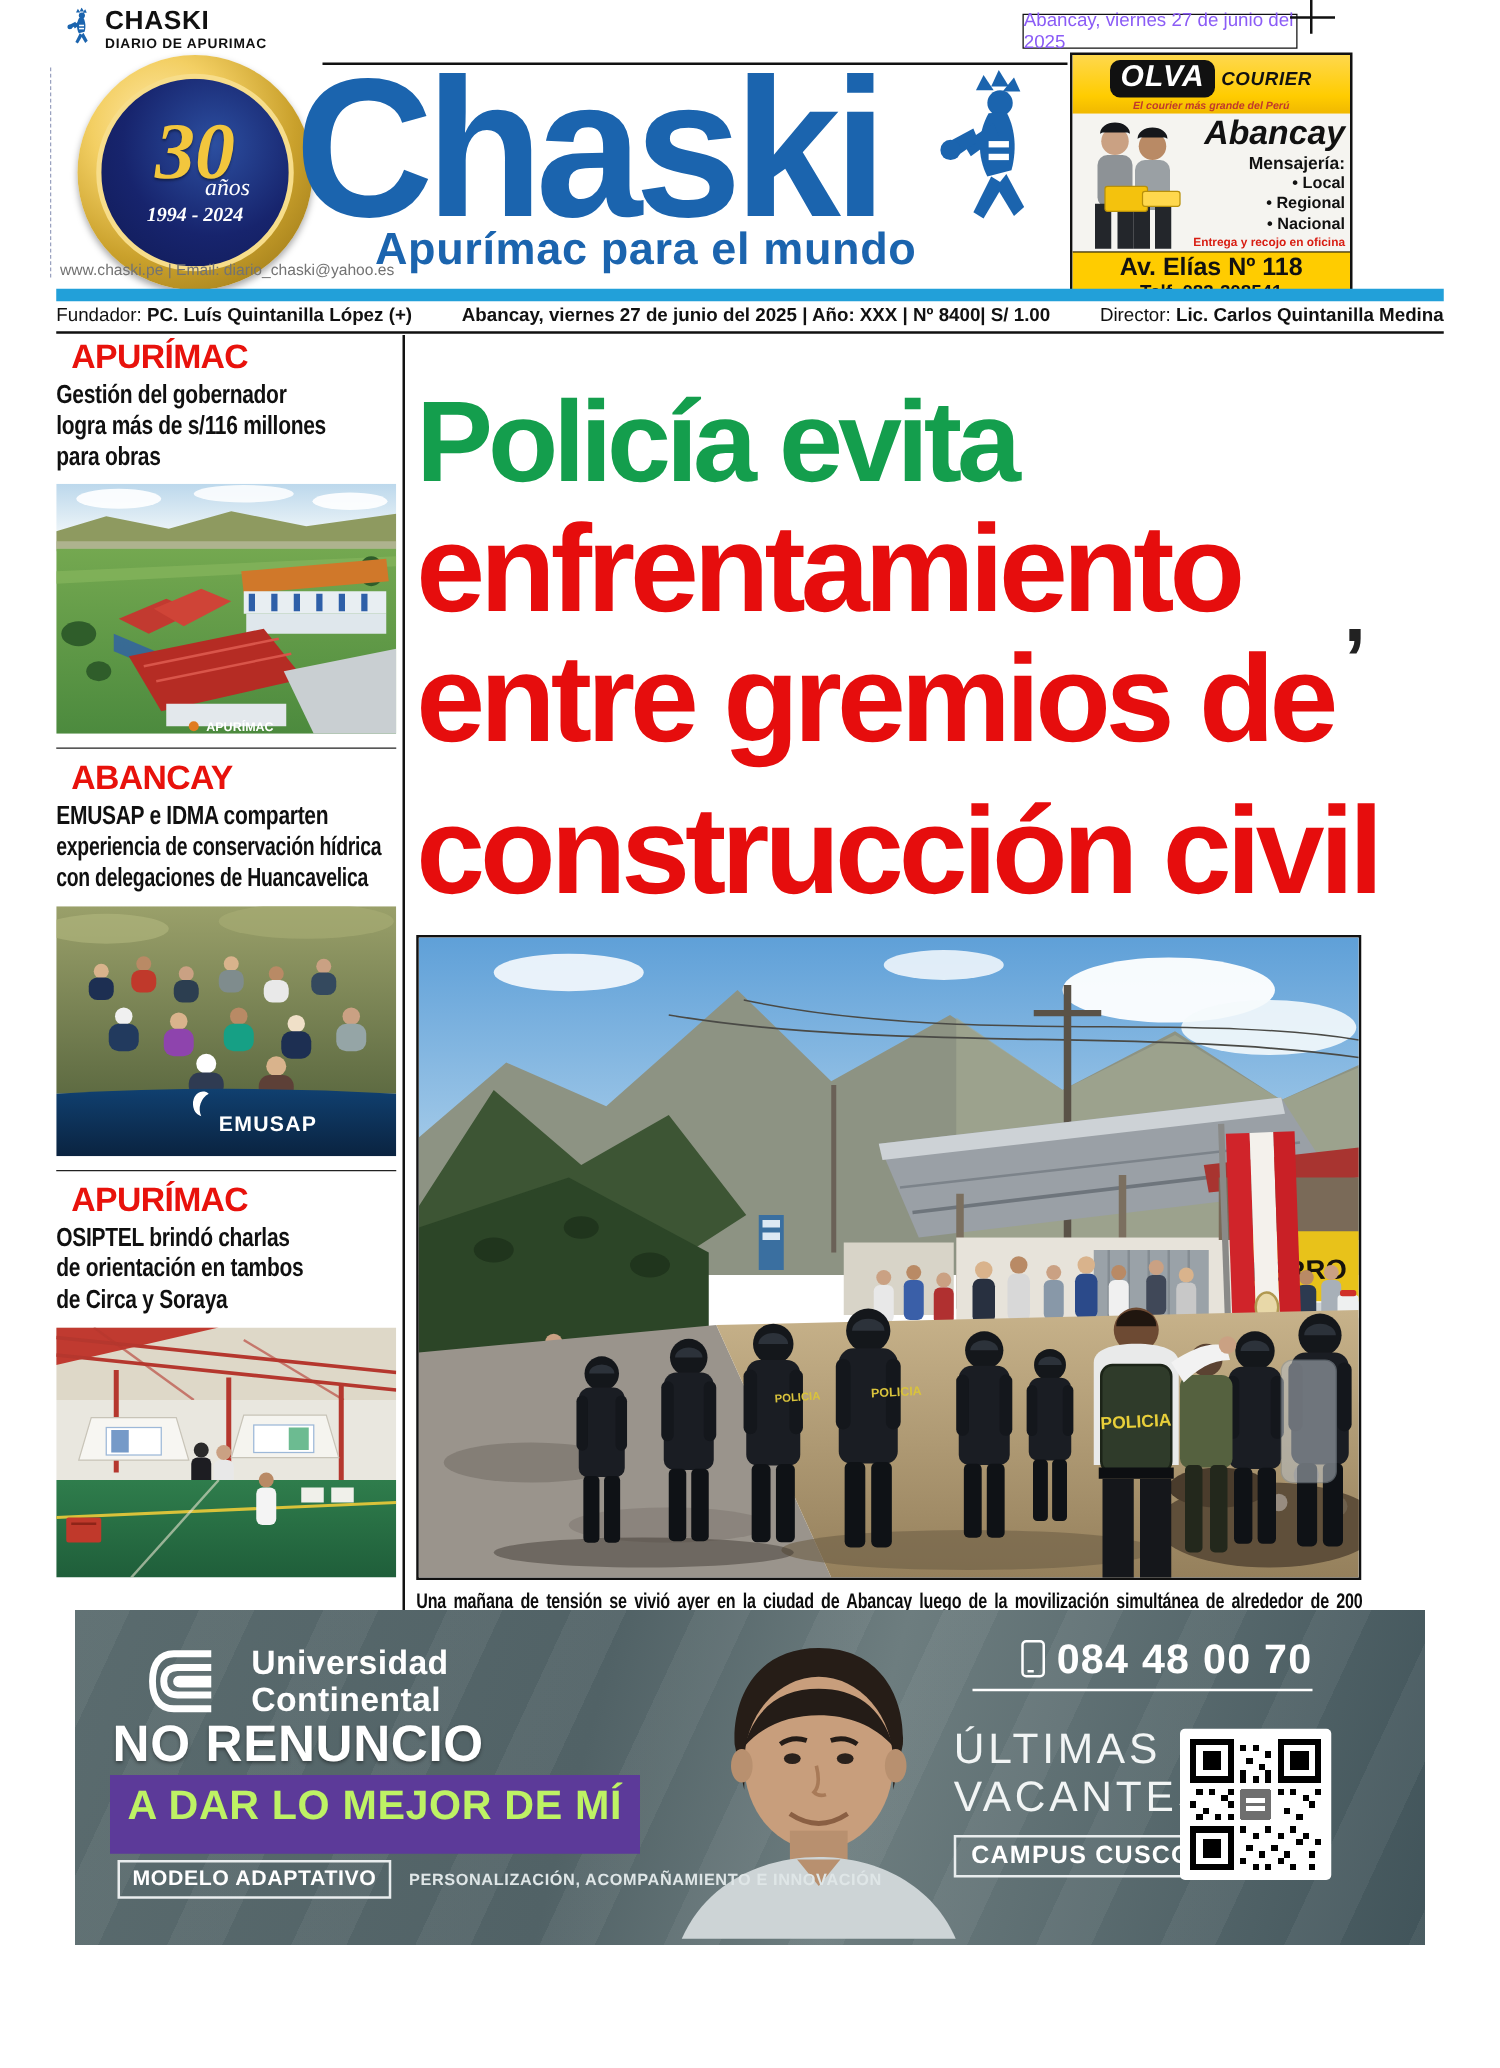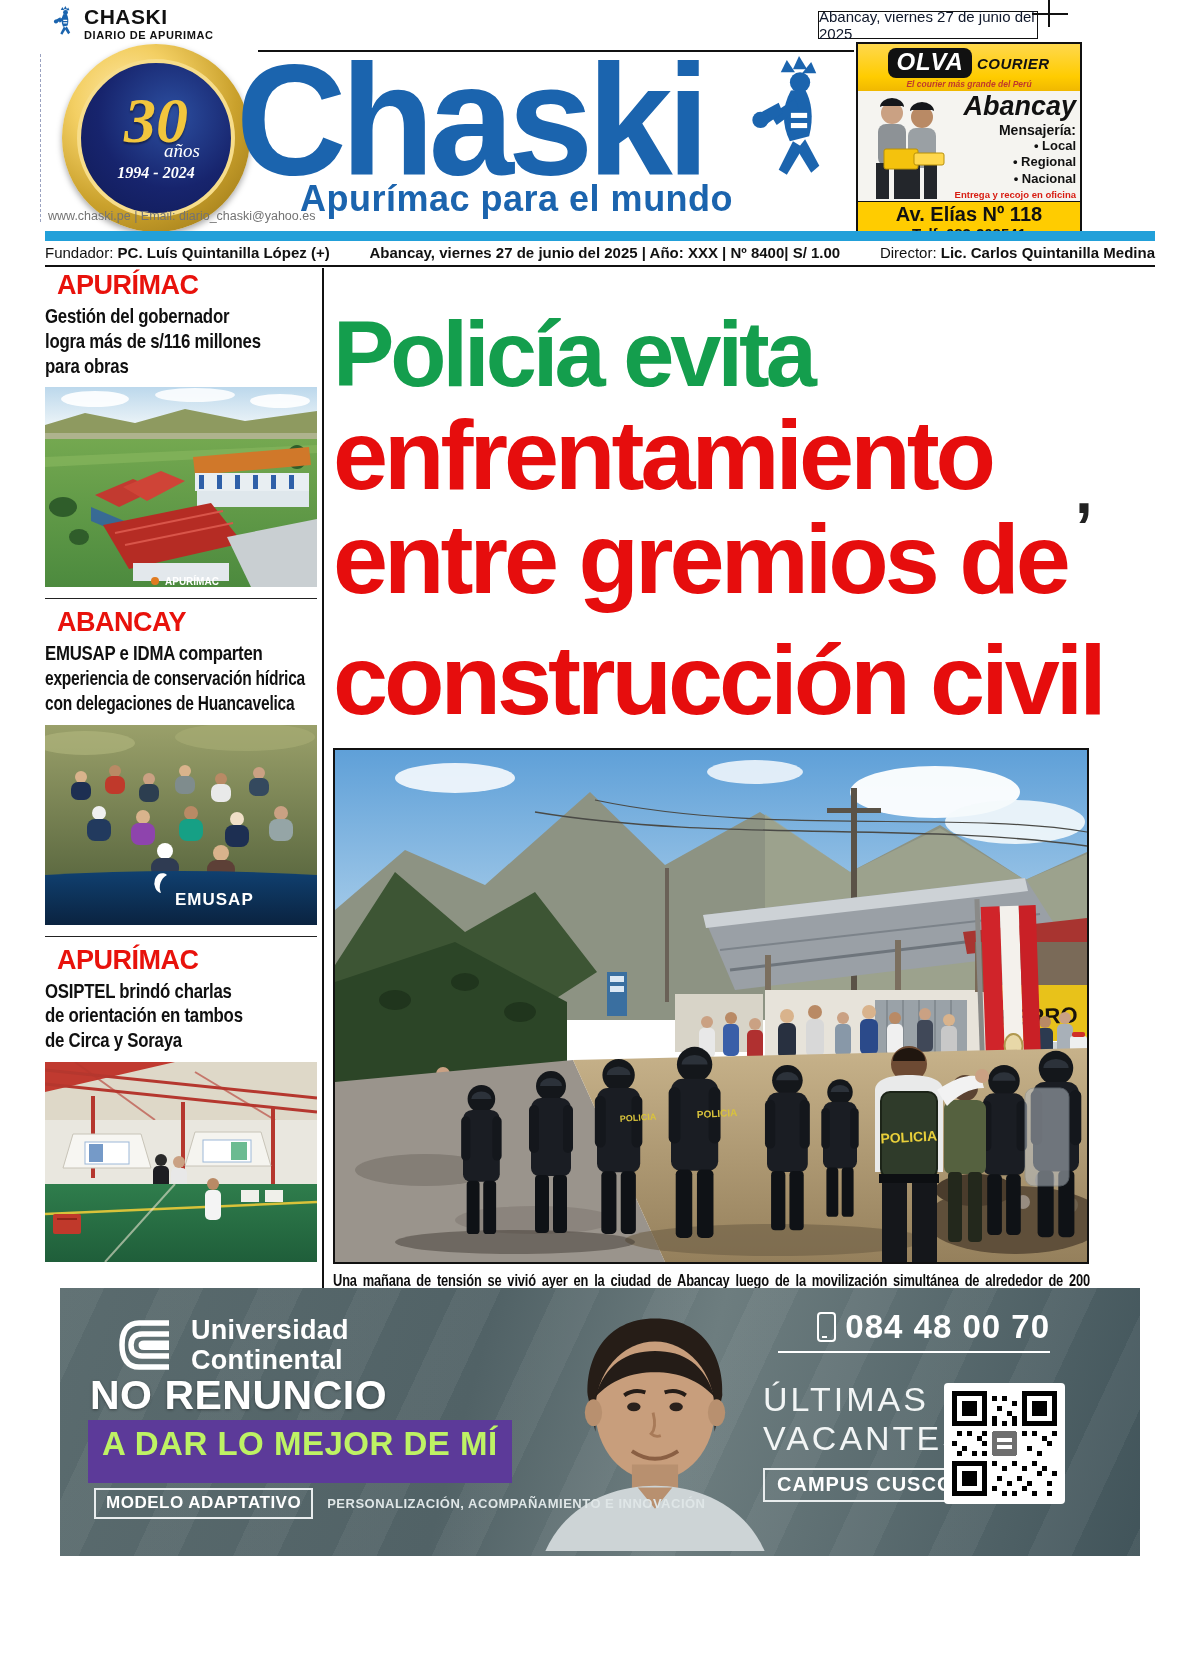--- a/index.html
+++ b/index.html
@@ -5,21 +5,21 @@
   html,body{margin:0;padding:0;background:#ffffff;}
   .page{position:relative;width:1200px;height:1654px;margin:0 auto;background:#fff;
         font-family:"Liberation Sans",sans-serif;overflow:hidden;}
   .abs{position:absolute;}
 
   
   .topstrip-brand{left:52px;top:6px;display:flex;gap:6px;align-items:flex-start;}
   .topstrip-text .b1{font-size:21px;font-weight:bold;color:#111;letter-spacing:.5px;line-height:1;}
   .topstrip-text .b2{font-size:11px;font-weight:bold;color:#111;letter-spacing:.6px;margin-top:2px;}
   .datebox{left:818px;top:11px;width:218px;height:26px;border:1.5px solid #111;
-           display:flex;align-items:center;justify-content:center;font-size:15px;color:#0f172a;}
+           display:flex;align-items:center;justify-content:center;font-size:15px;color:#8b5cf6;}
   .cropv{left:1048px;top:0;width:2px;height:27px;background:#111;}
   .croph{left:1032px;top:13px;width:36px;height:2px;background:#111;}
   .mast-rule{left:258px;top:50px;width:596px;height:2px;background:#111;}
   .left-dash{left:40px;top:54px;width:0;height:168px;border-left:1px dashed #9aa2c0;}
 
   
   .badge{left:62px;top:44px;width:188px;height:188px;border-radius:50%;
          background:radial-gradient(circle at 35% 30%,#ffe9a8 0%,#f3cf63 30%,#caa12c 60%,#8f6d12 100%);
          display:flex;align-items:center;justify-content:center;box-shadow:0 3px 6px rgba(0,0,0,.35);}
   .badge-inner{width:150px;height:150px;border-radius:50%;
@@ -83,21 +83,21 @@
   .main-photo{display:block;width:752px;height:512px;border:2.5px solid #111;margin-top:16px;}
   .caption{margin-top:7px;width:1000px;transform:scaleX(.757);transform-origin:0 0;
            font-size:17px;font-weight:bold;color:#0d0d0d;line-height:1.18;text-align:justify;
            letter-spacing:-.2px;}
 
   
   .bottomad{left:60px;top:1288px;width:1080px;height:268px;color:#fff;overflow:hidden;
      background:
        repeating-linear-gradient(115deg,rgba(255,255,255,.05) 0 40px,rgba(255,255,255,0) 40px 90px),
        linear-gradient(105deg,#5a6b6e 0%,#516266 38%,#6d7d7f 58%,#41545a 100%);}
-  .uc-logo{position:absolute;left:55px;top:26px;display:flex;align-items:center;gap:14px;}
+  .uc-logo{position:absolute;left:55px;top:26px;display:flex;align-items:center;gap:24px;}
   .uc-name{font-size:27px;line-height:1.12;font-weight:bold;letter-spacing:.3px;color:#fff;}
   .ad-h1{position:absolute;left:30px;top:84px;font-size:41px;font-weight:bold;letter-spacing:.5px;
          color:#fff;text-shadow:0 1px 3px rgba(0,0,0,.4);}
   .ad-h2{position:absolute;left:28px;top:132px;background:#5c3a99;color:#bef264;font-size:33px;
          font-weight:bold;letter-spacing:.5px;padding:5px 14px 20px;}
   .ad-badge-row{position:absolute;left:34px;top:200px;display:flex;align-items:center;gap:14px;text-align:center;}
   .ad-badge{border:2px solid #e9edee;padding:3px 10px 4px;font-size:17px;font-weight:bold;letter-spacing:.5px;}
   .ad-badge-note{font-size:13px;font-weight:bold;letter-spacing:.5px;color:#dfe6e7;}
   .ad-phone{position:absolute;left:700px;top:20px;width:290px;text-align:right;}
   .ad-phone-row{display:flex;align-items:center;justify-content:flex-end;gap:9px;

